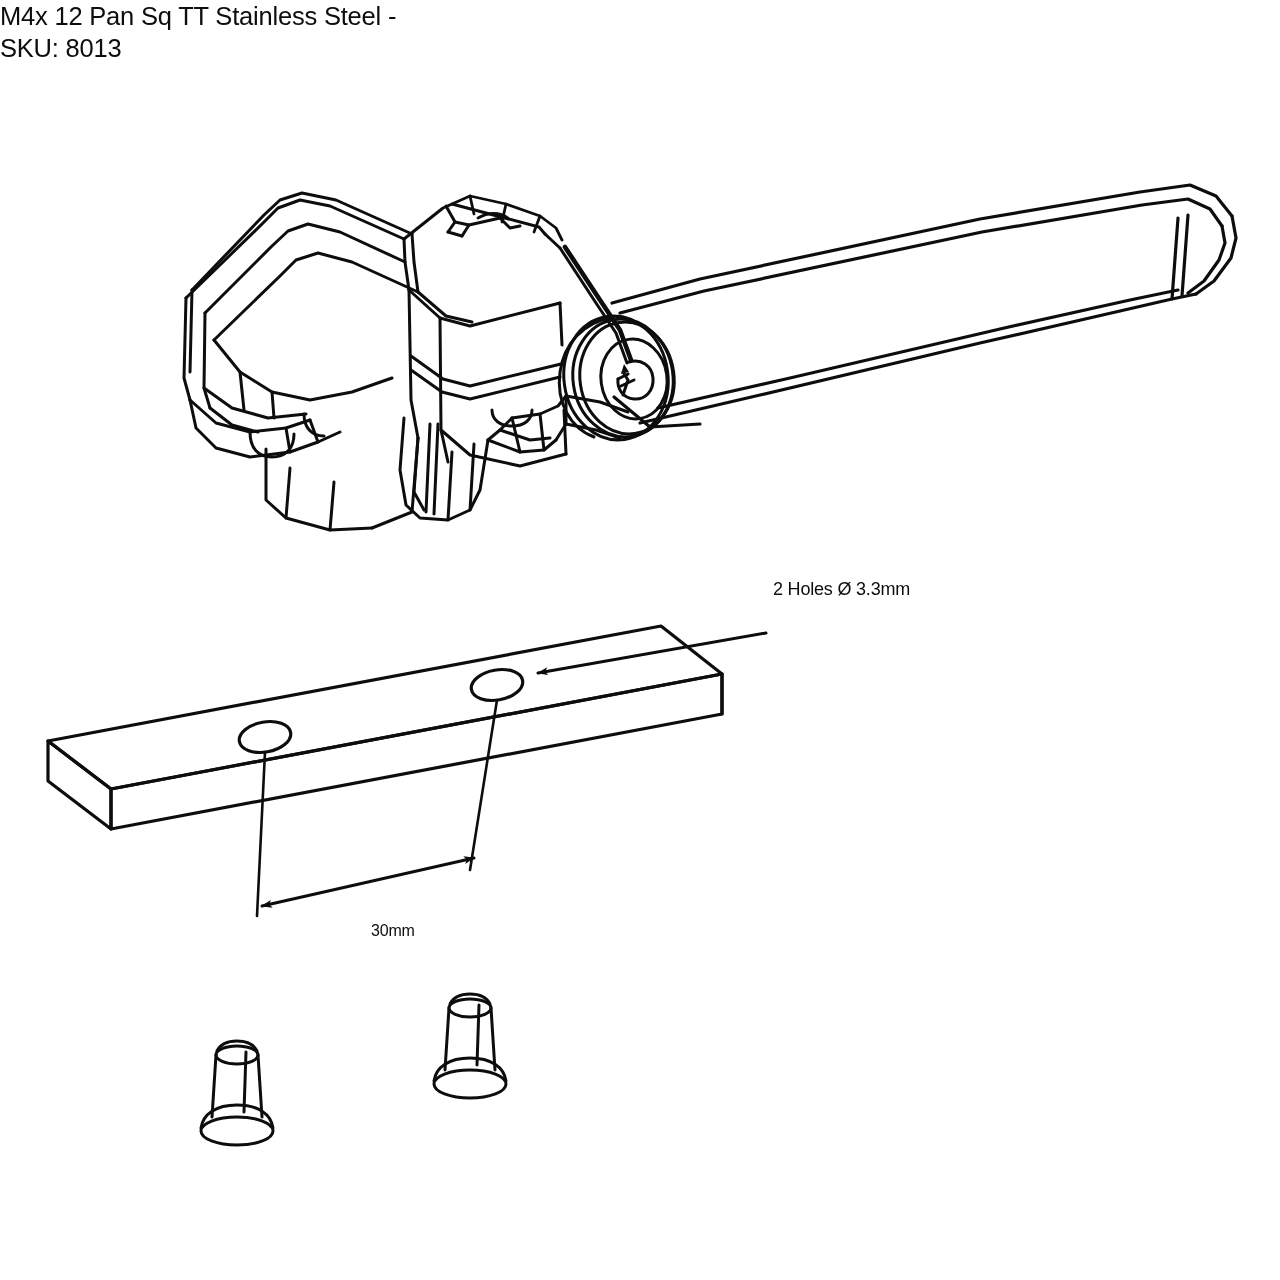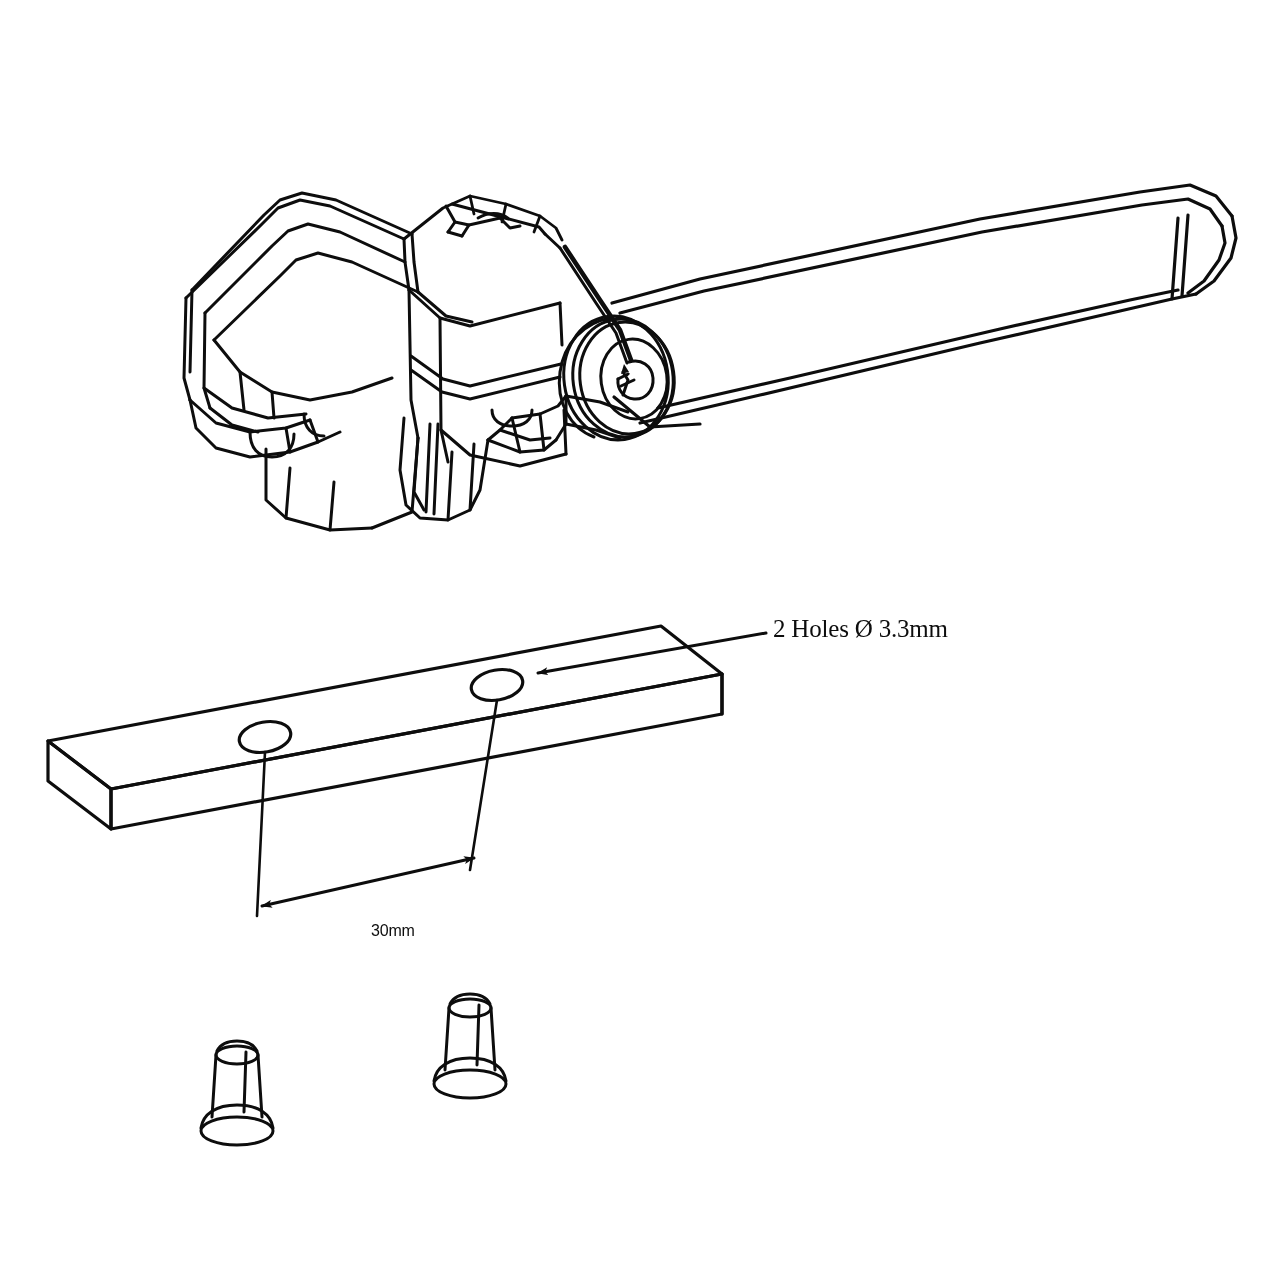--- a/index.html
+++ b/index.html
@@ -31,23 +31,22 @@
   .lbl {
     position: absolute;
     color: #0d0d0d;
     font-family: "Liberation Sans", sans-serif;
     font-weight: 400;
     white-space: pre;
     letter-spacing: -0.2px;
   }
   #callout-holes-label {
     left: 773px;
-    top: 615px;
-    font-size: 25px;
-    font-family: Liberation Serif, serif;
+    top: 579px;
+    font-size: 18px;
   }
   #dim-30mm-label {
     left: 371px;
     top: 922px;
     font-size: 16px;
   }
   #screw-spec-label {
     left: 324px;
     top: 1124px;
     font-size: 25.5px;
@@ -257,14 +256,18 @@
         <path d="M450,1004 C453,998 460,994 470,994 C480,994 487,998 490,1004"></path>
       </g>
 
     </g>
   </svg>
 
   <div class="lbl" id="callout-holes-label">2 Holes Ø 3.3mm</div>
 
   <div class="lbl" id="dim-30mm-label">30mm</div>
 
+  <div id="screw-spec-label">
+    <div class="lbl" style="position:static;">M4x 12 Pan Sq TT Stainless Steel -</div>
+    <div class="lbl" style="position:static;">SKU: 8013</div>
+  </div>
 
 </div>
 
 </body></html>

